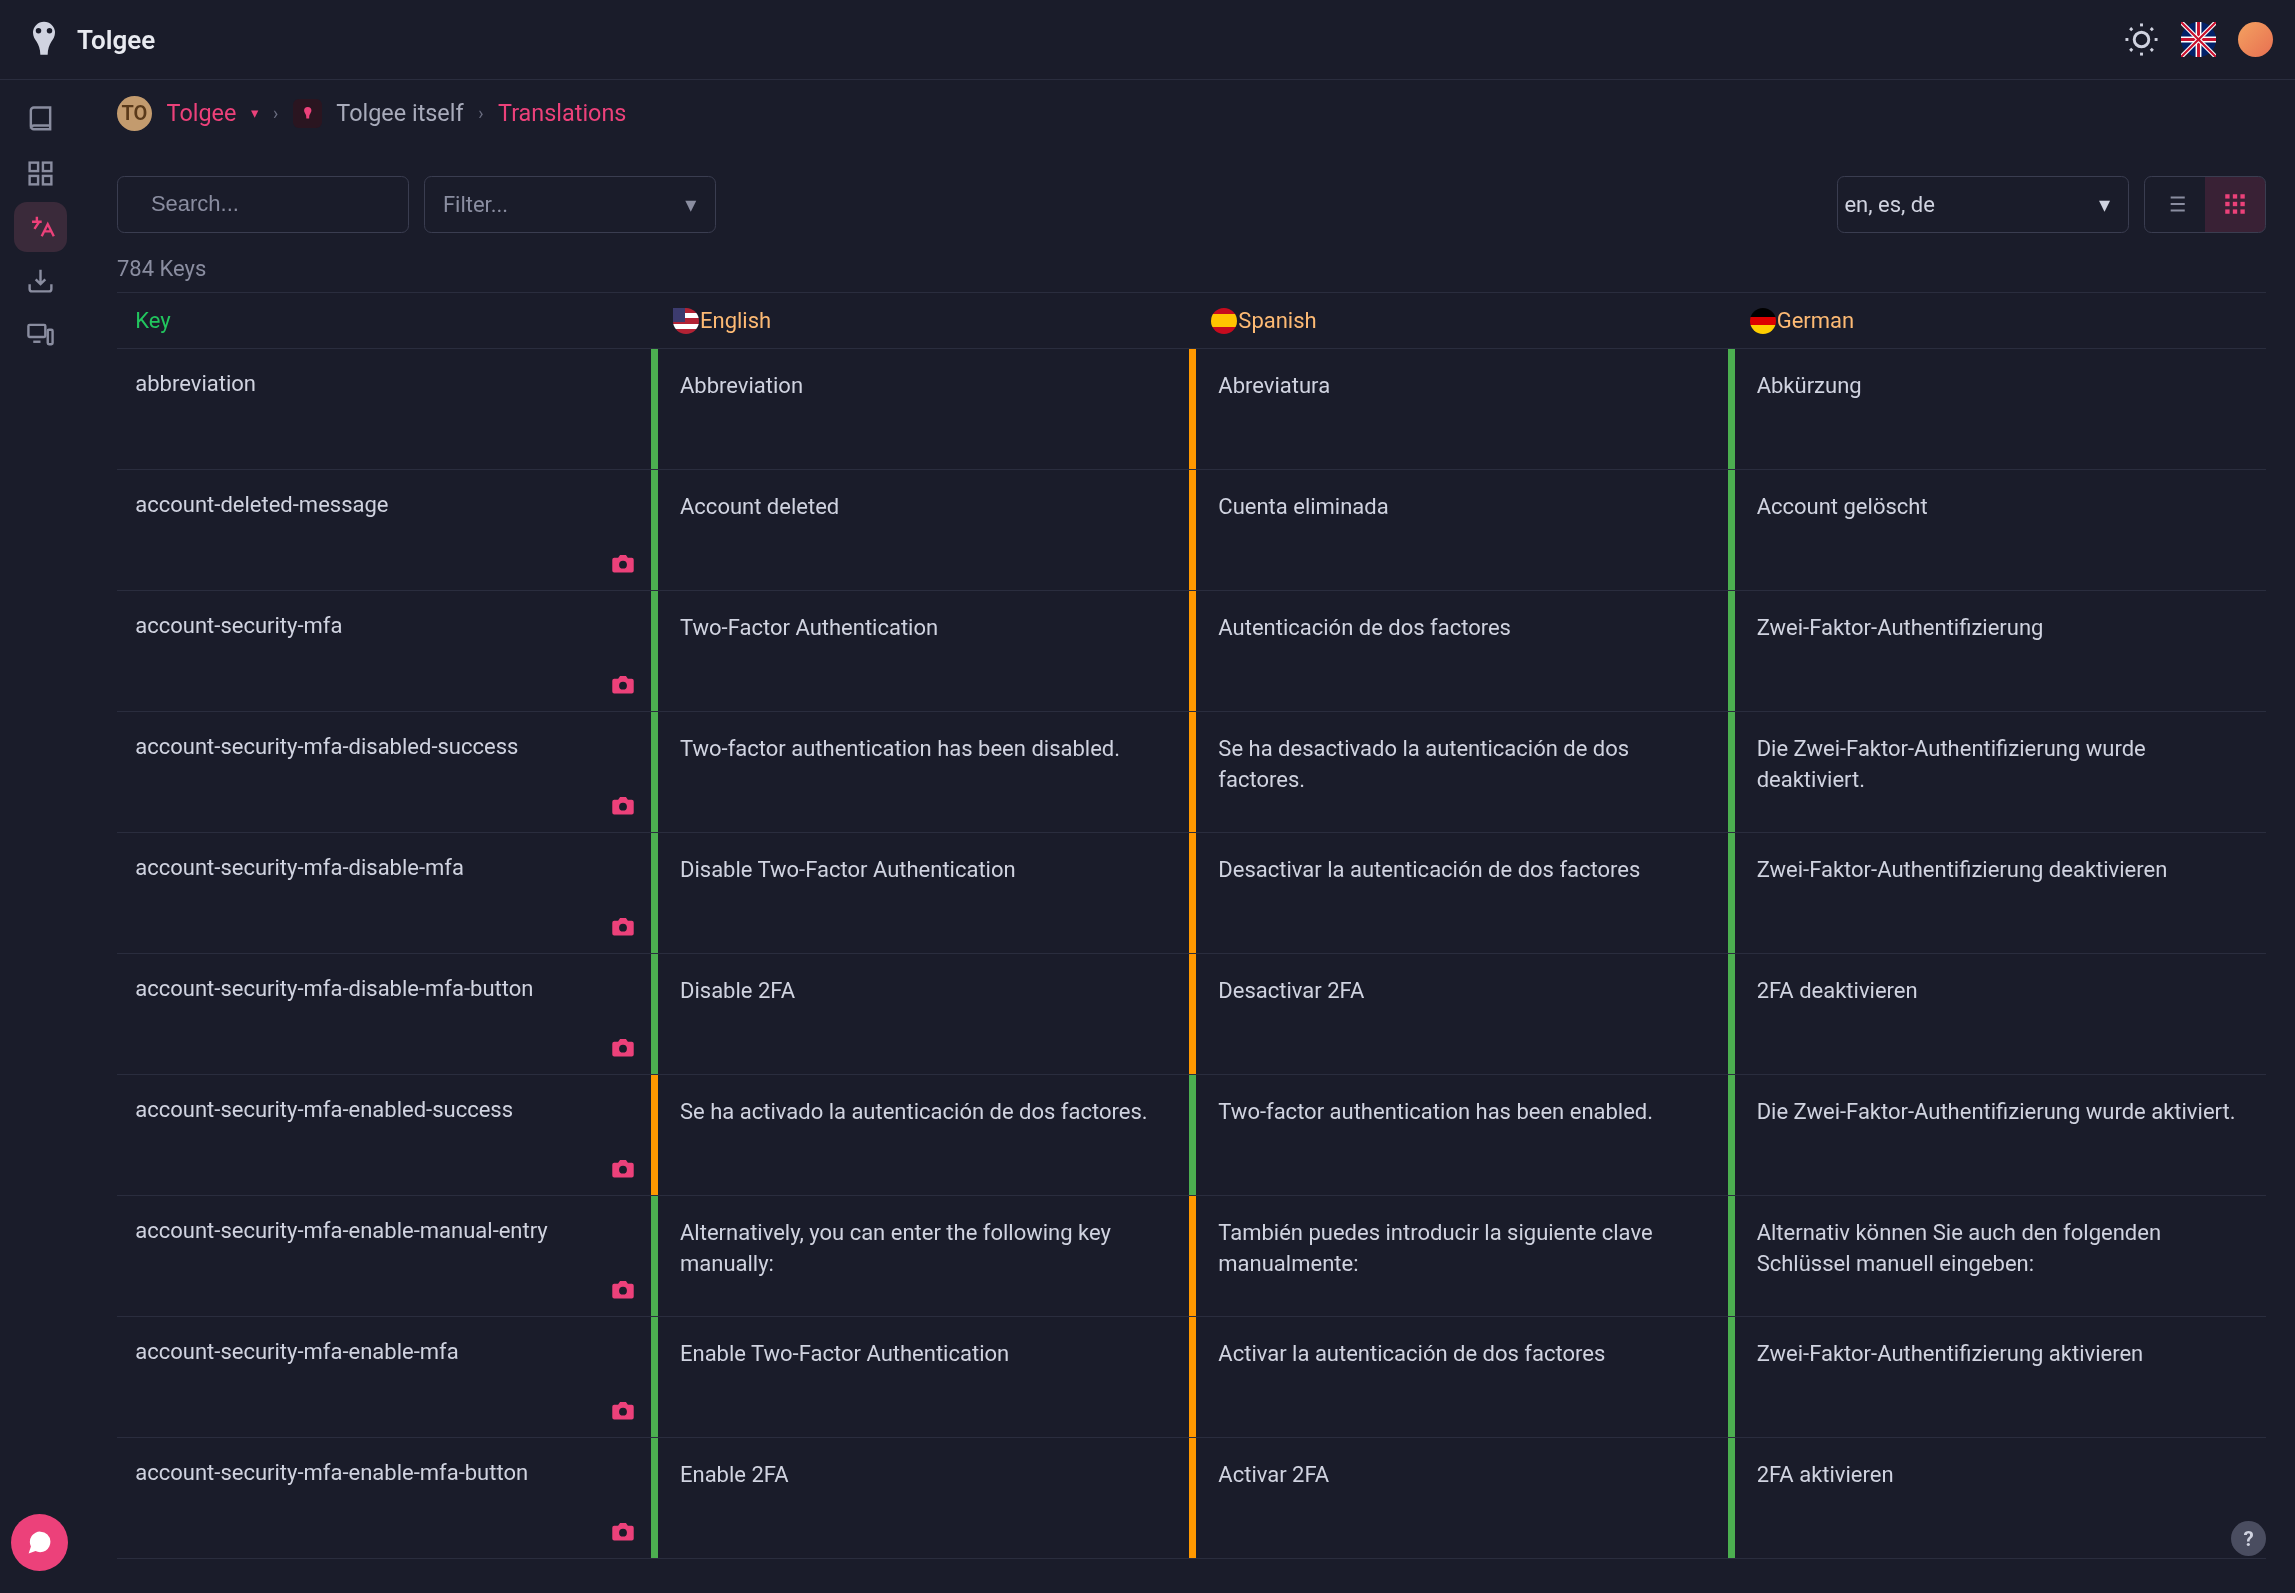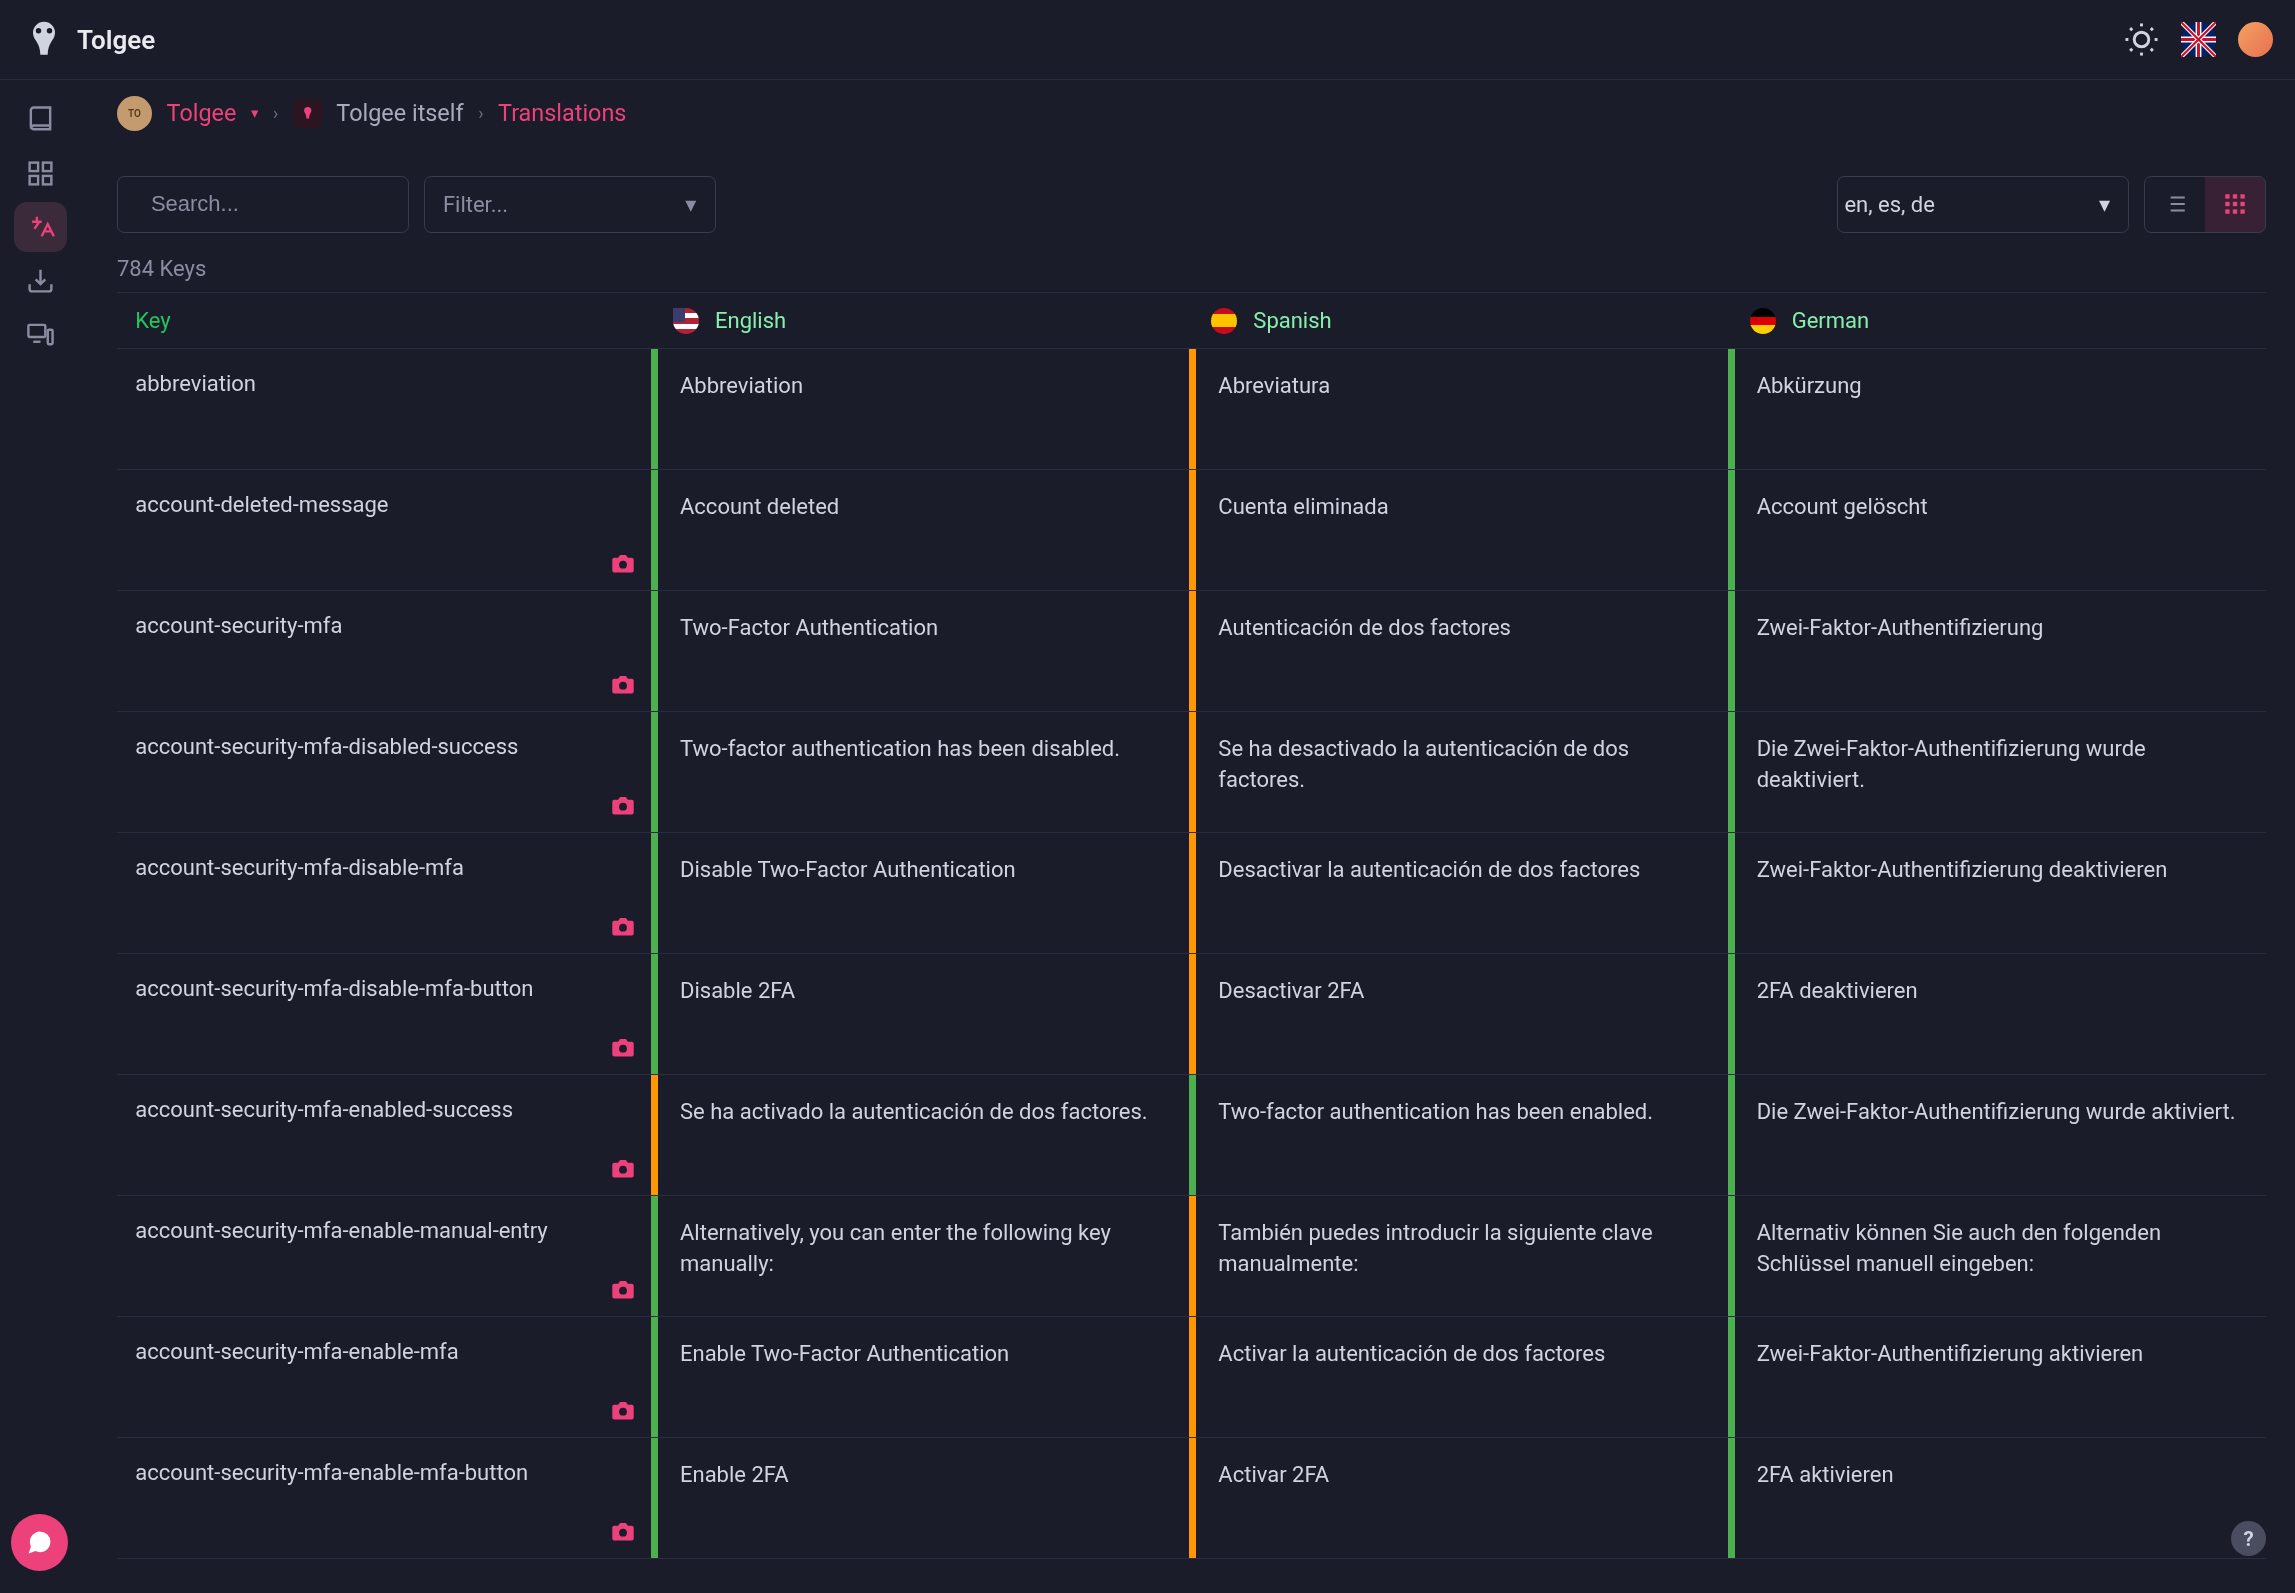--- a/index.html
+++ b/index.html
@@ -69,21 +69,21 @@
   gap: 14.6px;
 }
 .org-badge {
   width: 35px;
   height: 35px;
   border-radius: 50%;
   background: #c39b6e;
   display: flex;
   align-items: center;
   justify-content: center;
-  font-size: 10px;
+  font-size: 20px;
   font-weight: 600;
   color: #5a3a1a;
 }
 .breadcrumb-link { color: #ec417a; font-size: 23.4px; cursor: pointer; }
 .breadcrumb-link.muted { color: #a8abbb; }
 .breadcrumb-sep { color: #6a6d80; font-size: 17.5px; }
 .project-icon { width: 29px; height: 29px; border-radius: 5.8px; background: #2a1520; display: flex; align-items: center; justify-content: center; }
 .dropdown-caret { color: #ec417a; font-size: 14.6px; }
 
 
@@ -148,21 +148,21 @@
   bottom: 0;
 }
 .table-header {
   display: flex;
   height: 57px;
   align-items: center;
   border-top: 0.7px solid #2a2d3e;
   border-bottom: 0.7px solid #2a2d3e;
 }
 .col-key { width: 534px; padding-left: 18.3px; font-size: 22px; color: #22c55e; }
-.col-lang { flex: 1; display: flex; gap: 16px; padding-left: 22px; font-size: 22px; color: #86efac; }
+.col-lang { flex: 1; display: flex; gap: 1px; padding-left: 22px; font-size: 22px; color: #fdba74; }
 .flag-circle { width: 26px; height: 26px; border-radius: 50%; flex-shrink: 0; }
 .flag-us { background: linear-gradient(180deg, #b22234 20%, #fff 20%, #fff 40%, #b22234 40%, #b22234 60%, #fff 60%, #fff 80%, #b22234 80%); position: relative; }
 .flag-us::before { content: ''; position: absolute; top: 0; left: 0; width: 45%; height: 55%; background: #3c3b6e; }
 .flag-es { background: linear-gradient(180deg, #c60b1e 25%, #ffc400 25%, #ffc400 75%, #c60b1e 75%); }
 .flag-de { background: linear-gradient(180deg, #000 33%, #dd0000 33%, #dd0000 66%, #ffce00 66%); }
 
 .table-row {
   display: flex;
   min-height: 121px;
   border-bottom: 0.7px solid #2a2d3e;

